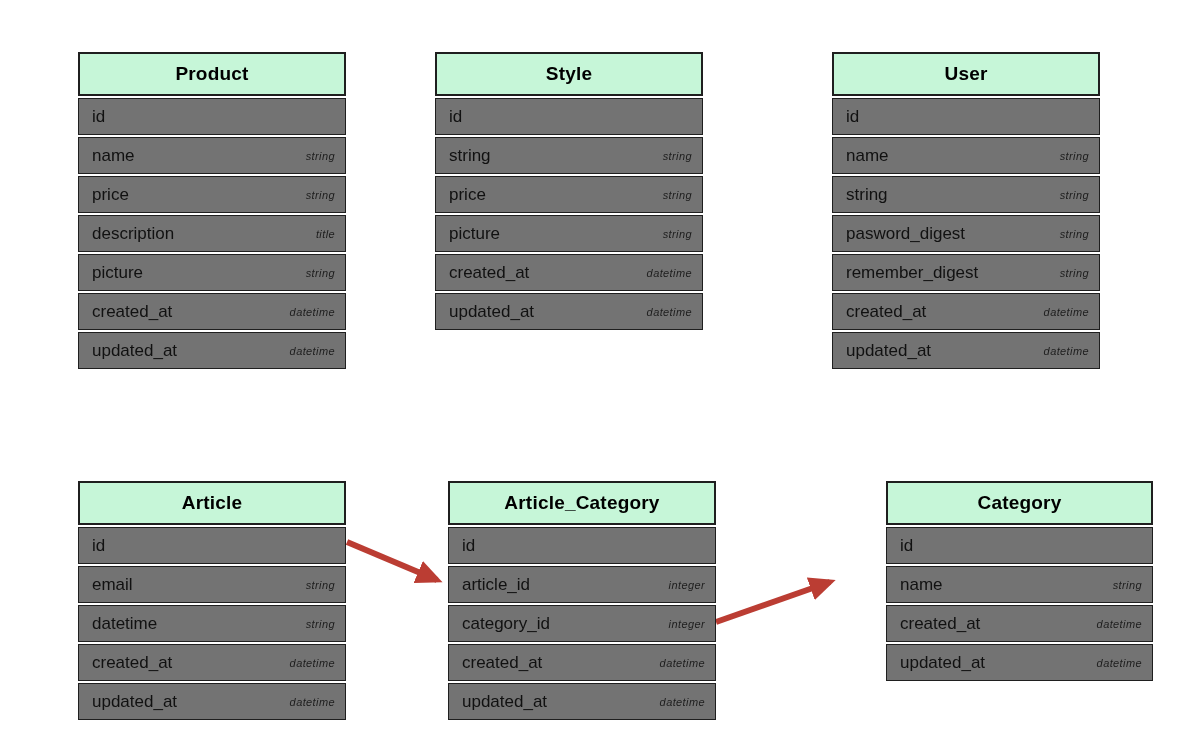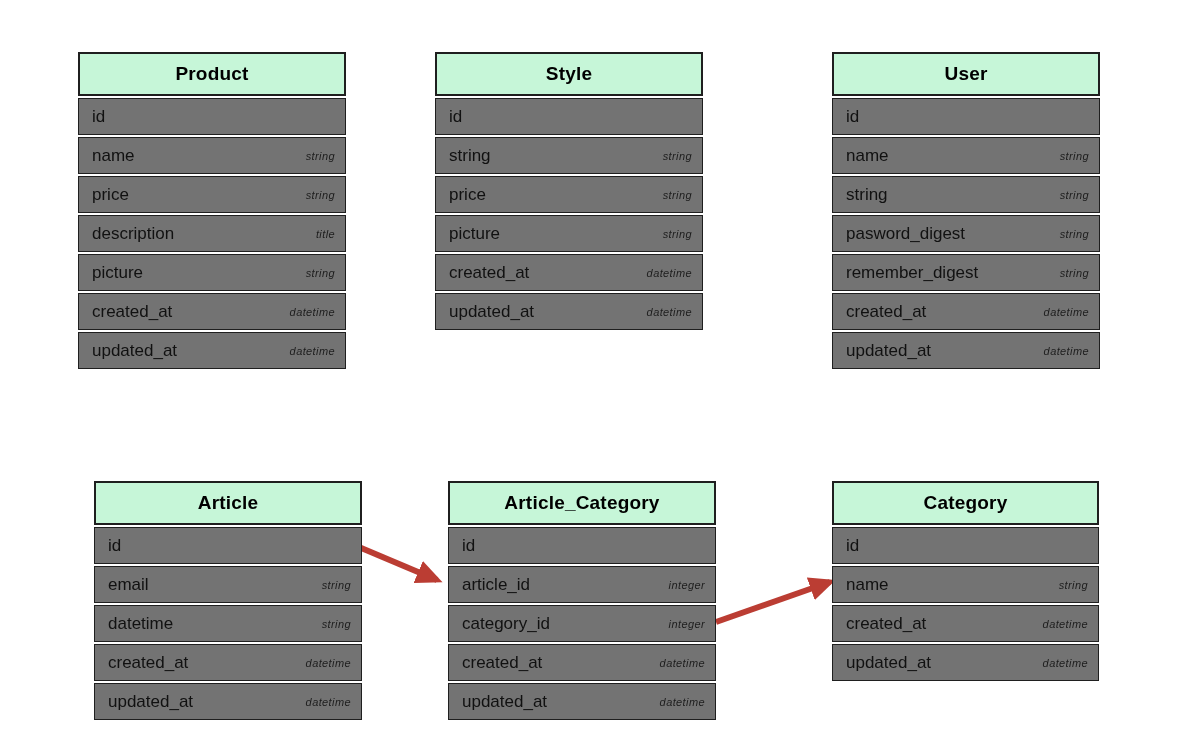--- a/index.html
+++ b/index.html
@@ -152,21 +152,21 @@
           <span class="fname">created_at</span>
           <span class="ftype">datetime</span>
         </div>
         <div class="row">
           <span class="fname">updated_at</span>
           <span class="ftype">datetime</span>
         </div>
       </div>
   </div>
 
-  <div class="entity" style="left: 78px; top: 481px; width: 268px; margin-left: 16px;">
+  <div class="entity" style="left: 78px; top: 481px; width: 268px;">
     <div class="header">
       <span>Article</span>
     </div>
     <div class="rows">
         <div class="row">
           <span class="fname">id</span>
           <span class="ftype"></span>
         </div>
         <div class="row">
           <span class="fname">email</span>
@@ -208,21 +208,21 @@
           <span class="fname">created_at</span>
           <span class="ftype">datetime</span>
         </div>
         <div class="row">
           <span class="fname">updated_at</span>
           <span class="ftype">datetime</span>
         </div>
       </div>
   </div>
 
-  <div class="entity" style="left: 832px; top: 481px; width: 267px;">
+  <div class="entity" style="left: 886px; top: 481px; width: 267px;">
     <div class="header">
       <span>Category</span>
     </div>
     <div class="rows">
         <div class="row">
           <span class="fname">id</span>
           <span class="ftype"></span>
         </div>
         <div class="row">
           <span class="fname">name</span>

